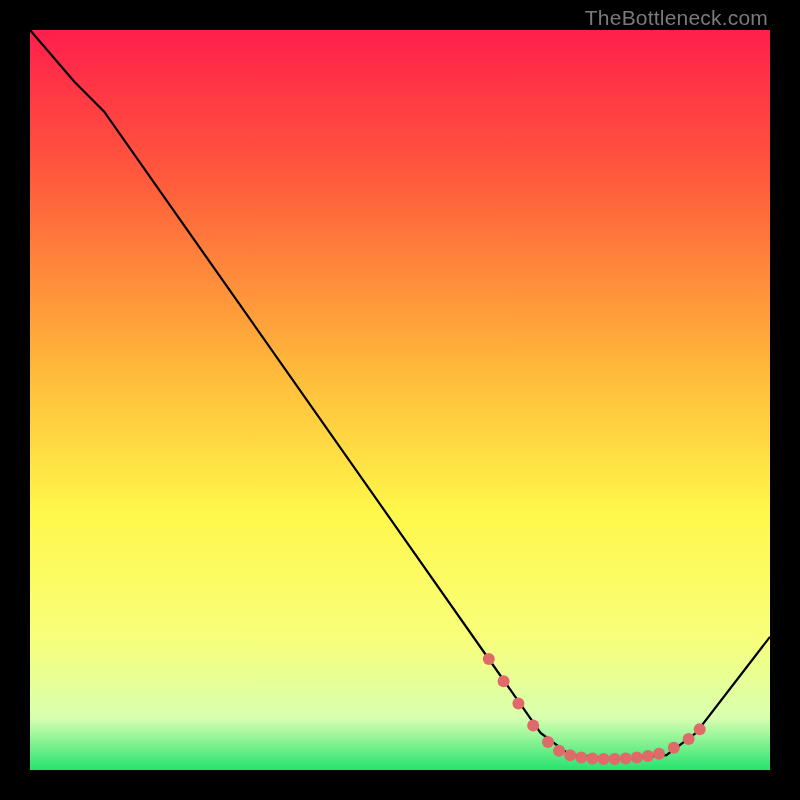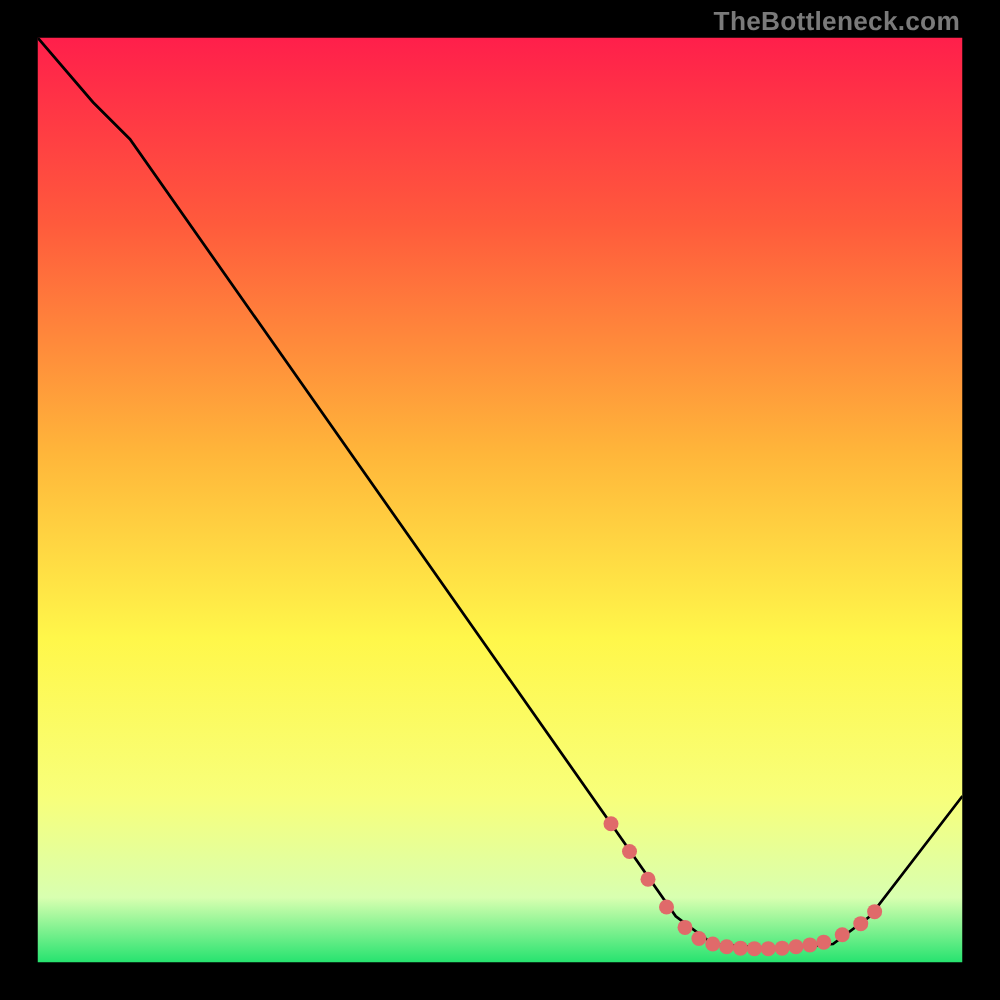--- a/index.html
+++ b/index.html
@@ -25,21 +25,21 @@
     top: 0;
     width: 740px;
     height: 740px;
   }
   .watermark {
     position: absolute;
     top: 6px;
     right: 32px;
     color: #7a7a7a;
     font-size: 21px;
-    font-weight: 700;
+    font-weight: 400;
     letter-spacing: 0.2px;
   }
   svg { display: block; }
 </style>
 </head>
 <body>
 
 <div class="watermark">TheBottleneck.com</div>
 
 <div class="frame">

